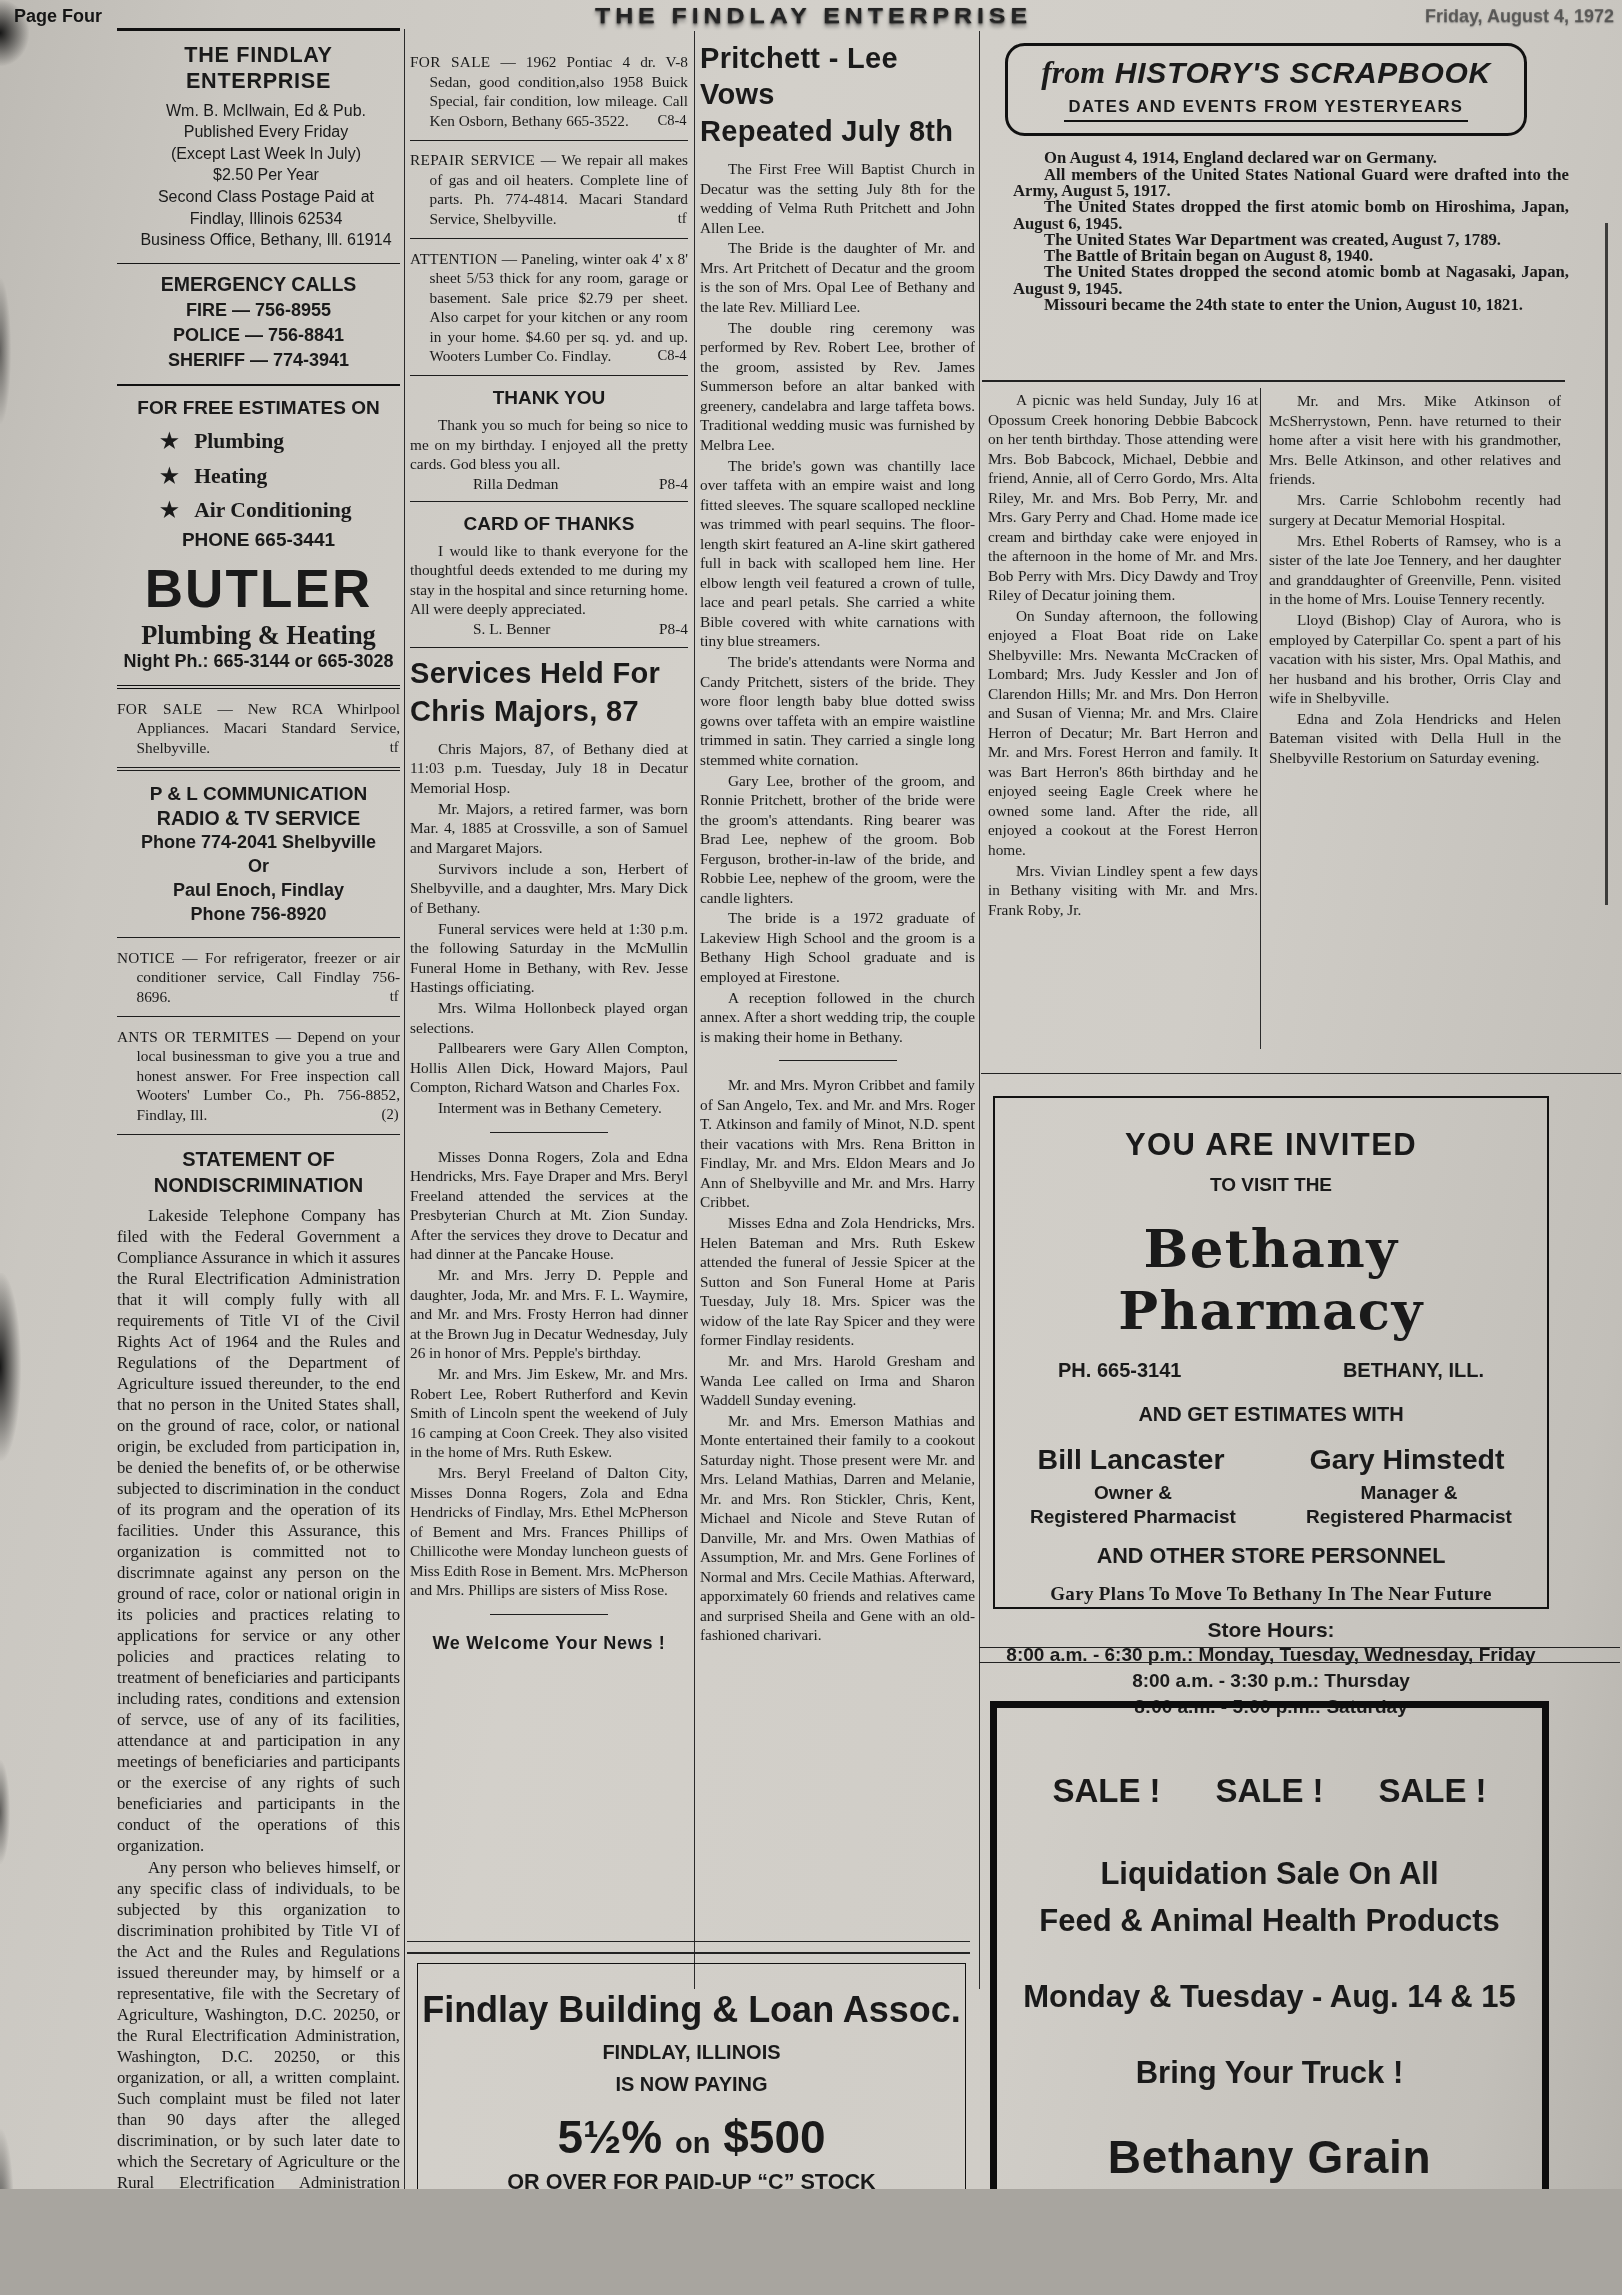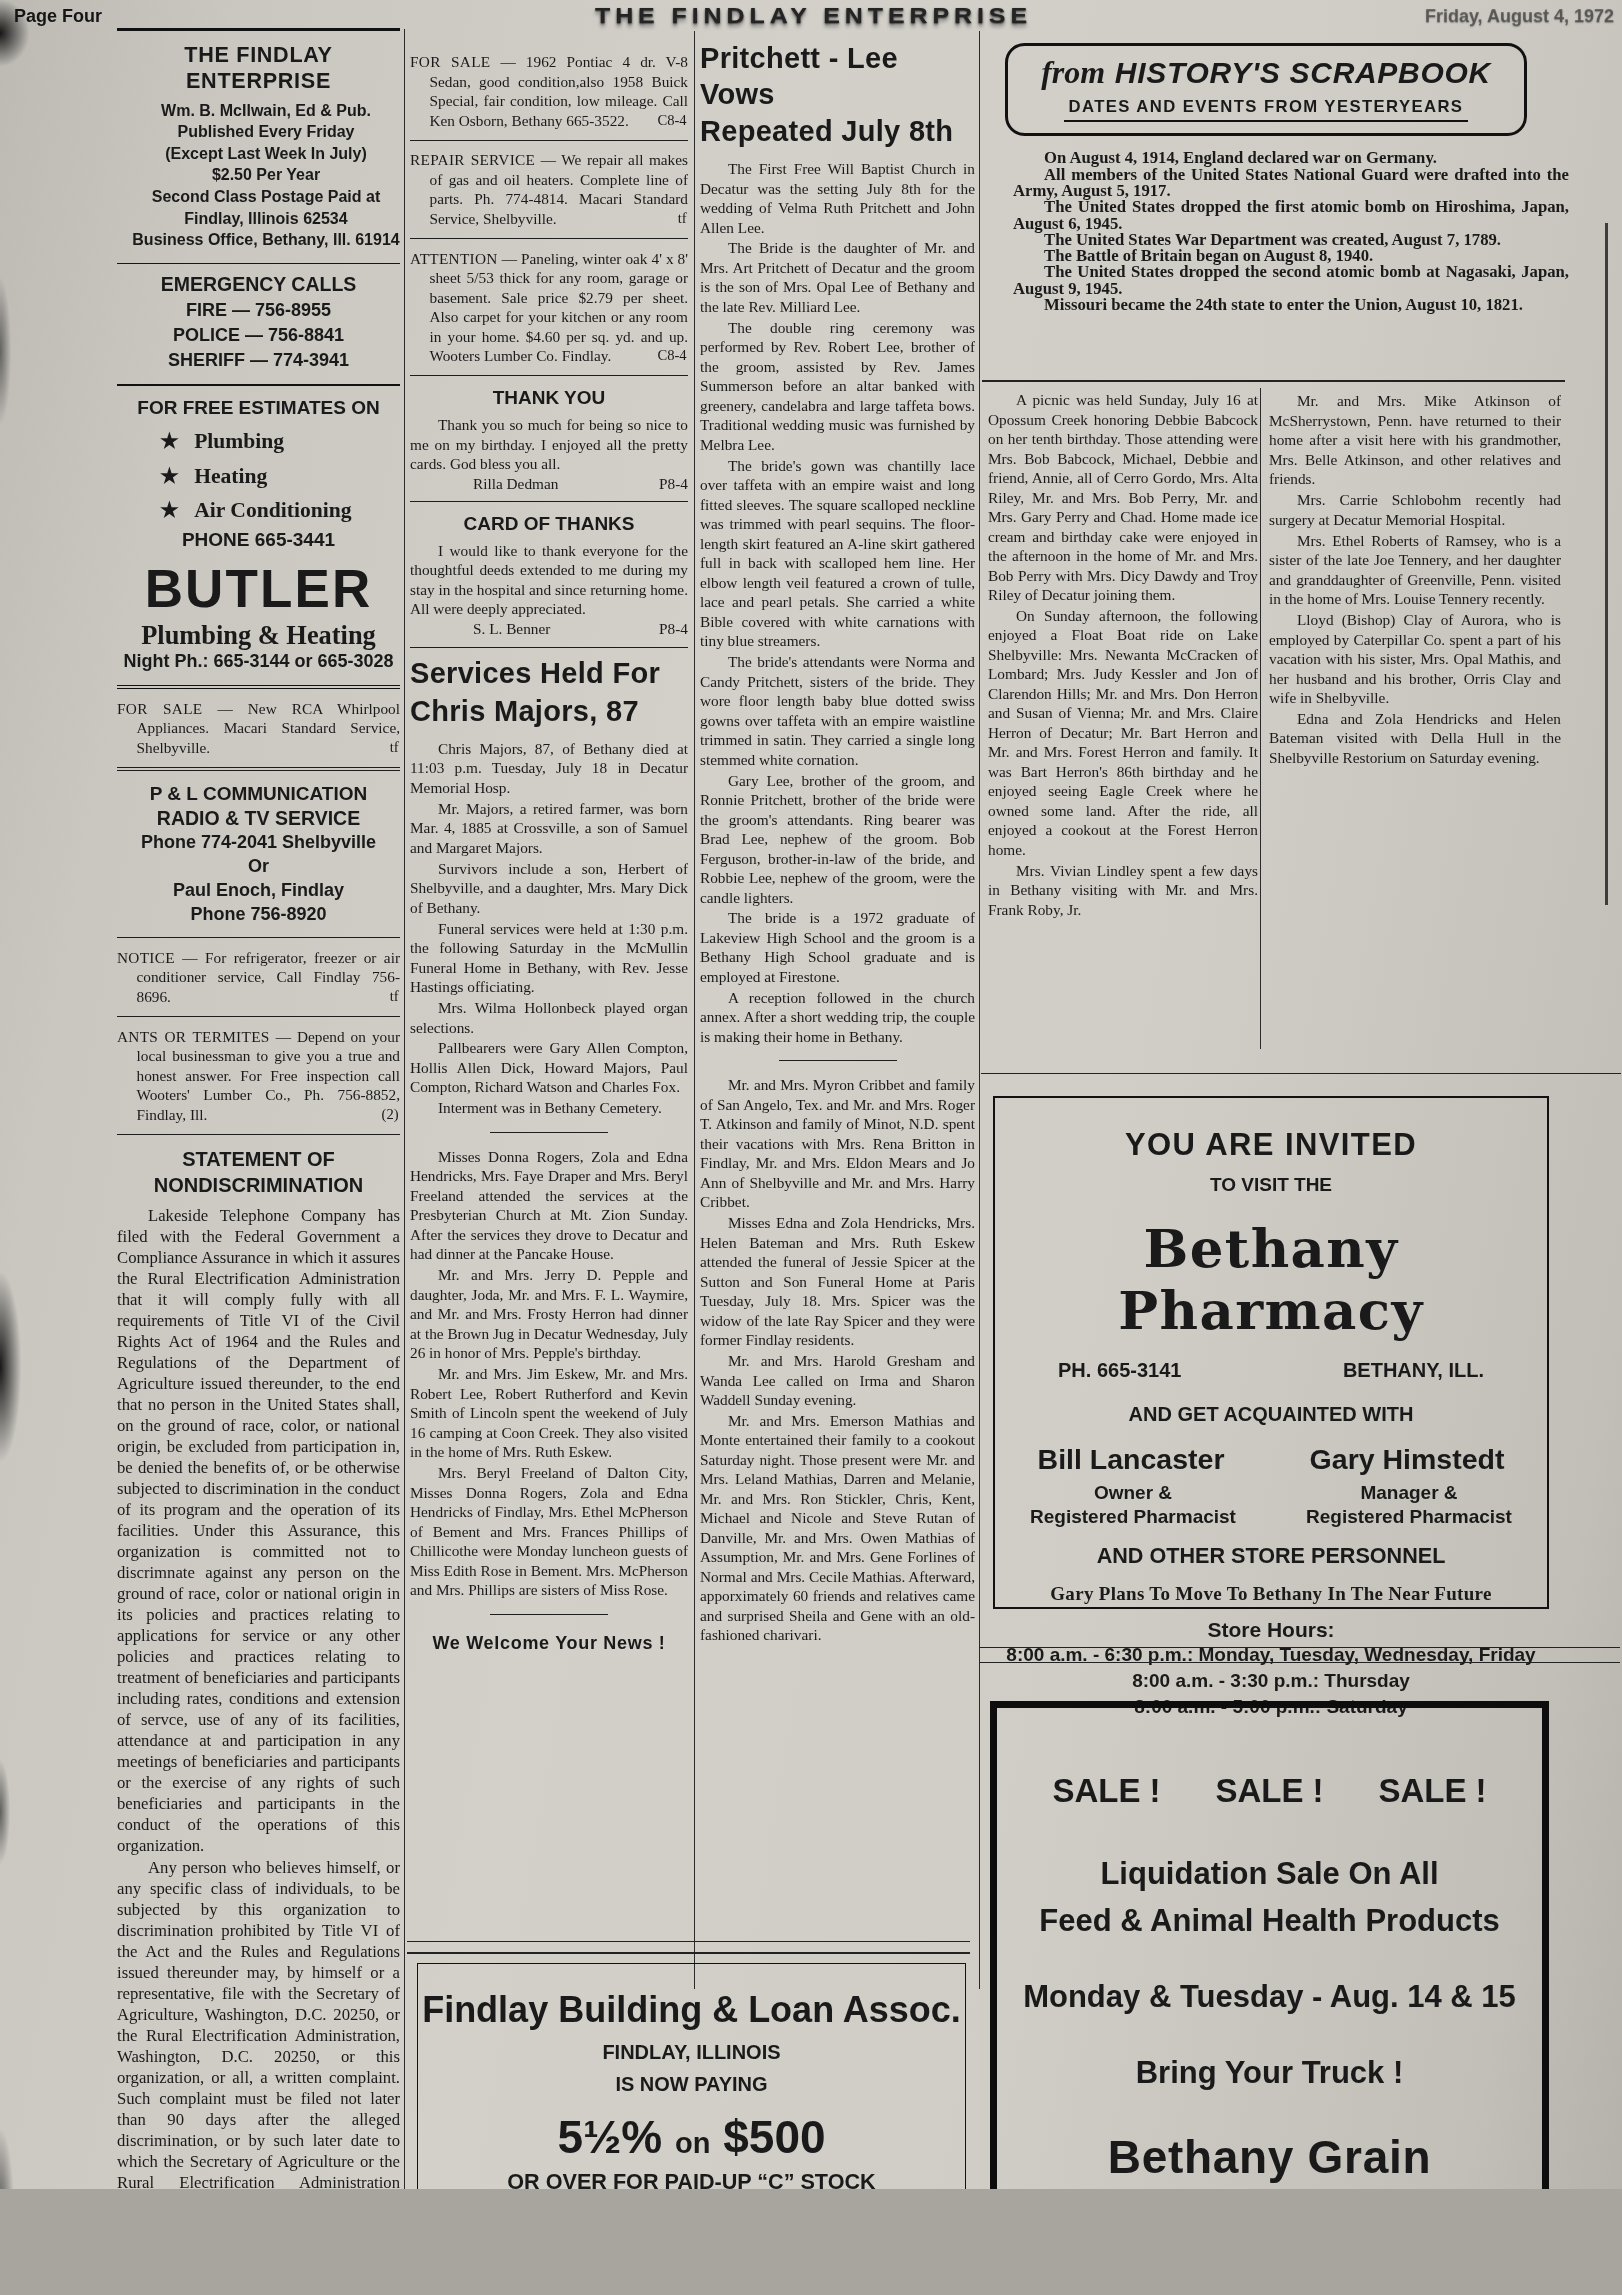--- a/index.html
+++ b/index.html
@@ -15,21 +15,21 @@
   .indent{text-indent:28px;}
   .classified{position:relative;padding-left:19.5px;text-indent:-19.5px;margin:9.7px 0;}
   .lead{letter-spacing:0.3px;}
   .tag{position:absolute;right:1.4px;bottom:0;text-indent:0;font-size:14.6px;}
   .xrule{height:0;border-top:1.4px solid #1d1d1d;margin:2.8px 0;}
   .xrule2{height:2.1px;border-top:1.4px solid #1d1d1d;border-bottom:0.7px solid #1d1d1d;margin:4.2px 0;}
   .sec-title{font-family:"Liberation Sans",sans-serif;font-weight:700;font-size:19px;text-align:center;margin:11px 0 5.6px;}
   .sigrow{display:flex;justify-content:space-between;padding-left:63px;font-size:15.3px;margin:1.4px 0 8.3px;}
   .masthead{border-top:3.5px solid #111;border-bottom:1.4px solid #161616;text-align:center;padding:11px 0 12.5px;}
   .mh-title{font-family:"Liberation Sans",sans-serif;font-weight:700;font-size:21.6px;letter-spacing:0.7px;margin-bottom:5.6px;}
-  .mh-line{font-family:"Liberation Sans",sans-serif;font-weight:700;font-size:16px;line-height:21.6px;margin-left:15px;}
+  .mh-line{font-family:"Liberation Sans",sans-serif;font-weight:400;font-size:16px;line-height:21.6px;margin-left:15px;}
   .emergency{border-bottom:2.8px solid #111;text-align:center;padding:8.3px 0 11px;}
   .emg-title{font-family:"Liberation Sans",sans-serif;font-weight:700;font-size:19.5px;margin-bottom:2.8px;}
   .emg-line{font-family:"Liberation Sans",sans-serif;font-weight:700;font-size:18px;line-height:25px;}
   .butler{border-bottom:4.2px double #111;padding:11px 0 12.5px;}
   .butler-head{font-family:"Liberation Sans",sans-serif;font-weight:700;font-size:19px;text-align:center;}
   .butler-item{display:flex;align-items:center;gap:15.3px;padding-left:43px;margin-top:9.7px;font-weight:700;font-size:21.6px;}
   .butler-star{font-size:21px;}
   .butler-phone{font-family:"Liberation Sans",sans-serif;font-weight:700;font-size:19px;text-align:center;margin-top:5.6px;}
   .butler-name{font-family:"Liberation Sans",sans-serif;font-weight:700;font-size:53px;letter-spacing:2.1px;text-align:center;margin:7px 0 1.4px;}
   .butler-sub{font-weight:700;font-size:26.4px;text-align:center;}
@@ -277,21 +277,21 @@
   <div class="hr" style="left:981px;top:1073px;width:640px;"></div>
 
   <div class="adbox" style="left:993px;top:1096px;width:552px;height:509px;">
     <div class="ph-invited">YOU ARE INVITED</div>
     <div class="ph-visit">TO VISIT THE</div>
     <div class="ph-name">Bethany Pharmacy</div>
     <div class="ph-row">
       <span>PH. 665-3141</span>
       <span>BETHANY, ILL.</span>
     </div>
-    <div class="ph-acq">AND GET ACQUAINTED WITH</div>
+    <div class="ph-acq">AND GET ESTIMATES WITH</div>
     <div class="ph-names">
       <span>Bill Lancaster</span>
       <span>Gary Himstedt</span>
     </div>
     <div class="ph-roles">
       <span><span>Owner &amp;</span><br><span>Registered Pharmacist</span></span>
       <span><span>Manager &amp;</span><br><span>Registered Pharmacist</span></span>
     </div>
     <div class="ph-personnel">AND OTHER STORE PERSONNEL</div>
     <div class="ph-gary">Gary Plans To Move To Bethany In The Near Future</div>

